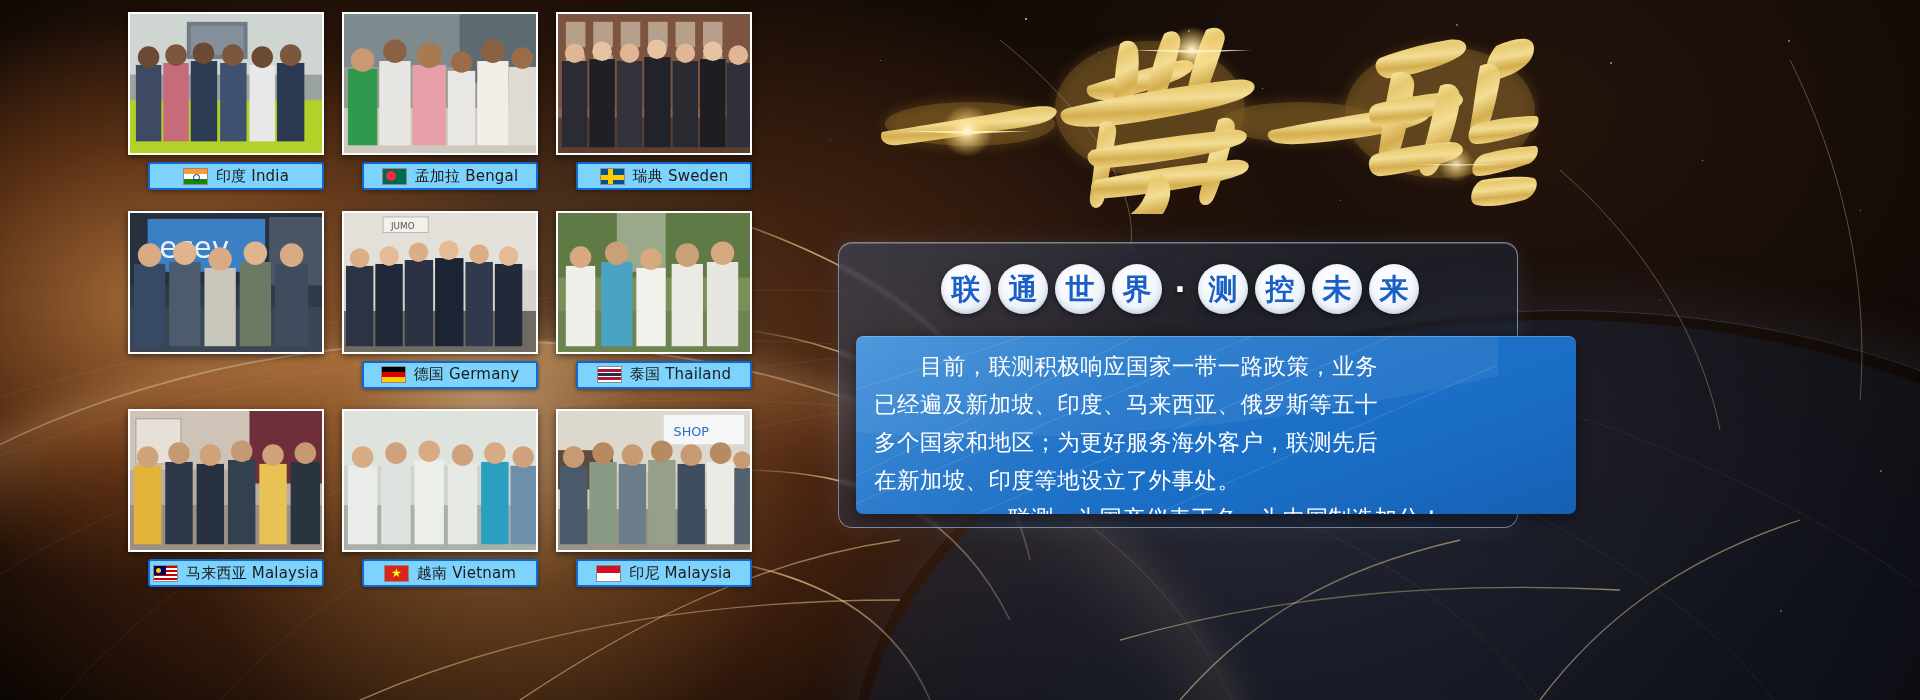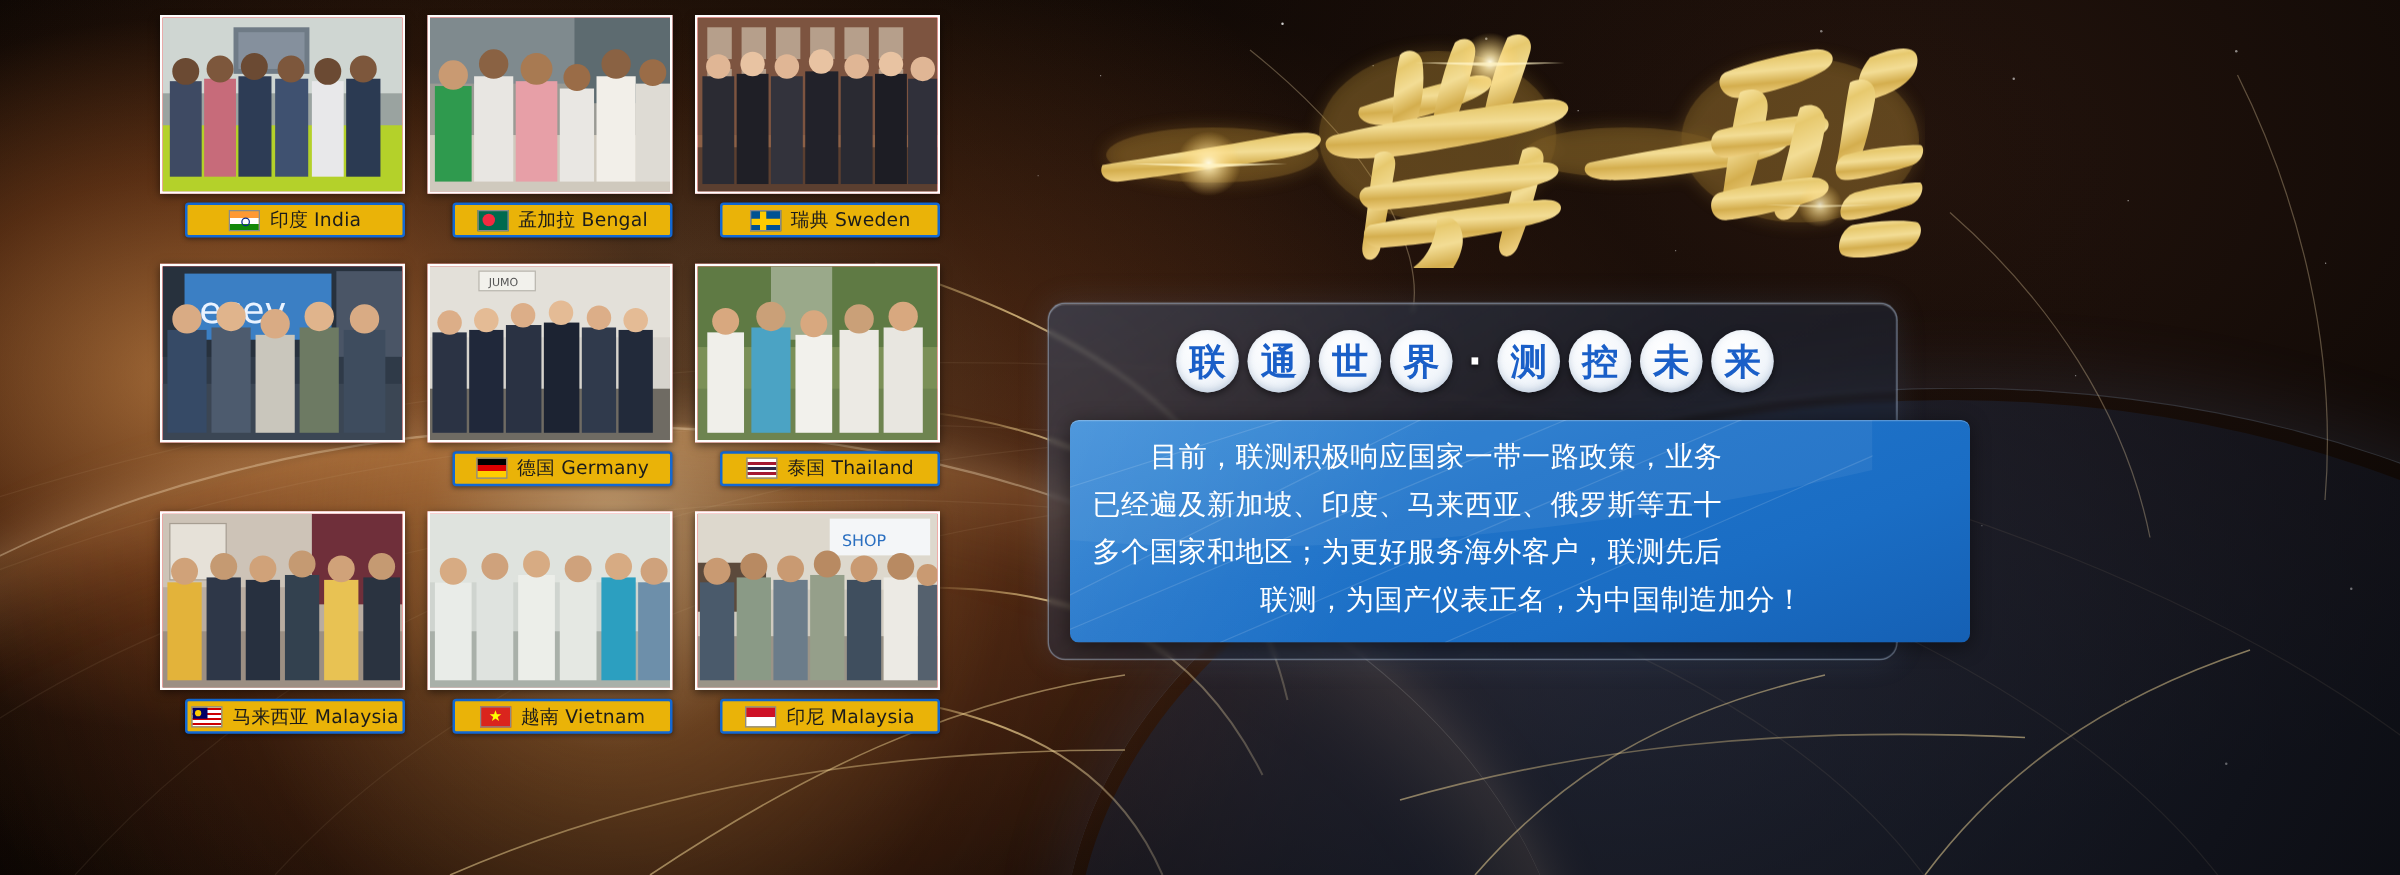--- a/index.html
+++ b/index.html
@@ -67,28 +67,28 @@
     grid-template-rows:1fr 1fr 1fr;
     column-gap:18px; row-gap:16px;
   }
   .cell { position:relative; display:flex; flex-direction:column; }
   .photo {
     position:relative;
     height:143px; width:100%;
     border:2px solid #fdfdfd;
     box-shadow:0 2px 7px rgba(0,0,0,0.55);
     overflow:hidden;
-    background:#ef4444;
+    background:#f9a8d4;
   }
   .photo .people { position:absolute; inset:0; }
 
   .label {
     margin-top:7px;
     height:28px;
-    background:#eab308;
+    background:#7dd3fc;
     border:2px solid #1268d3;
     border-radius:3px;
     display:flex; align-items:center; justify-content:center;
     gap:8px;
     box-shadow:0 1px 4px rgba(0,0,0,0.45);
     padding:4px 6px;
     margin-left:20px;
   }
   .flag {
     width:25px; height:17px; flex:0 0 auto;
@@ -638,17 +638,18 @@
         <path d="M120 178 L 560 -10"></path>
         <path d="M300 178 L 662 20"></path>
         <path d="M-20 60 L 200 -10"></path>
       </g>
       <path d="M0 0 L 642 0 L 642 40 C 420 92 180 112 0 96 Z" fill="rgba(255,255,255,0.06)"></path>
     </svg>
     <div class="para">
       <span class="l ind">目前，联测积极响应国家一带一路政策，业务</span>
       <span class="l">已经遍及新加坡、印度、马来西亚、俄罗斯等五十</span>
       <span class="l">多个国家和地区；为更好服务海外客户，联测先后</span>
+      <span class="l">在新加坡、印度等地设立了外事处。</span>
       <span class="l ind2">联测，为国产仪表正名，为中国制造加分！</span>
     </div>
   </div>
 
 </div>
 
 </body></html>

